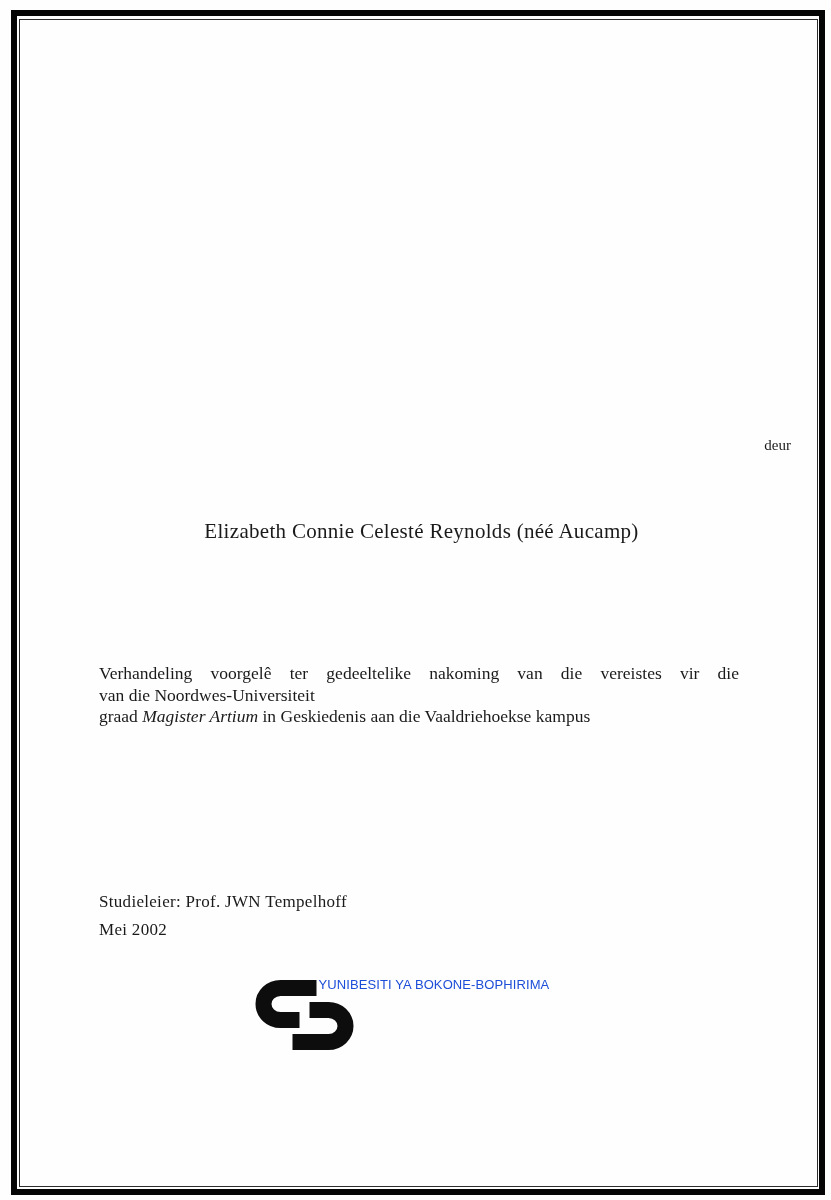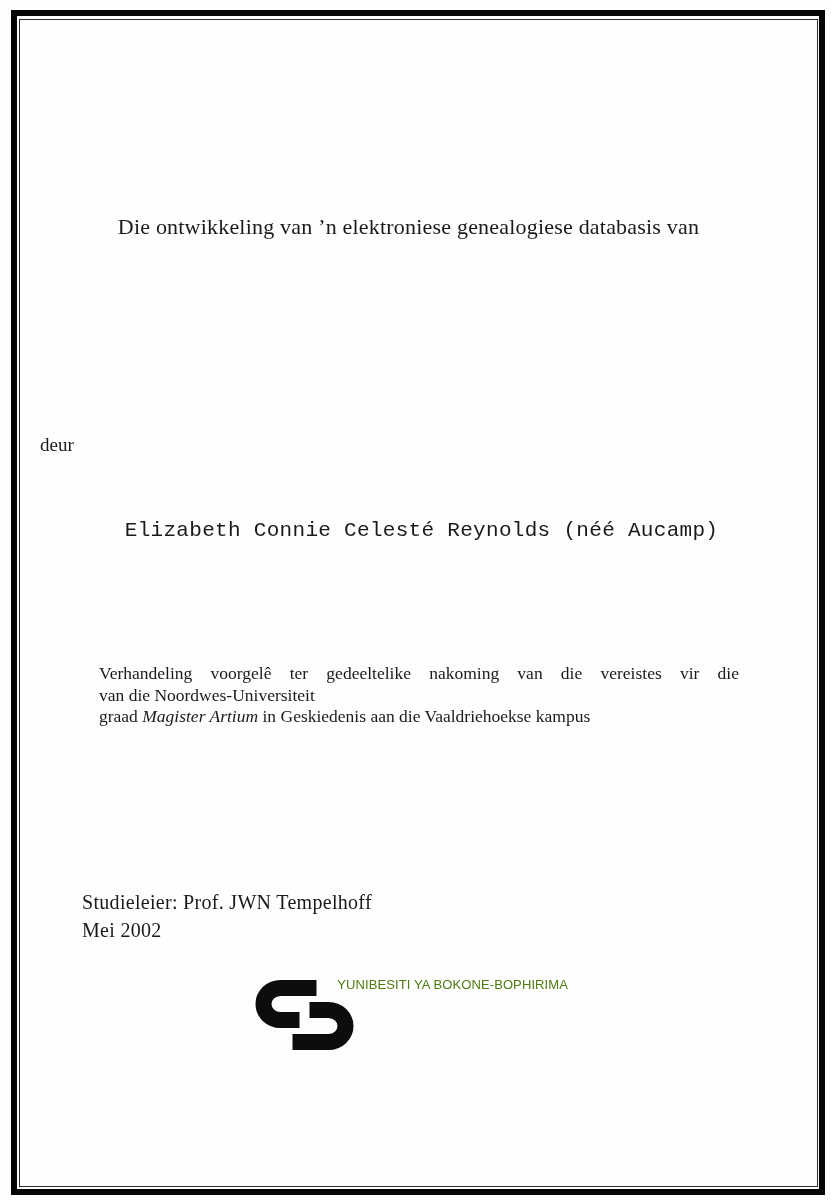--- a/index.html
+++ b/index.html
@@ -26,84 +26,82 @@
     position: absolute;
     left: 40px; right: 54px; top: 206px;
     text-align: center;
     font-size: 22px;
     line-height: 42px;
     letter-spacing: 0.2px;
   }
   .byline {
     position: absolute;
     left: 40px; right: 40px; top: 433px;
-    text-align: left;
-    font-size: 19px;
+    text-align: right;
+    font-size: 15px;
     line-height: 24px;
   }
   .author {
     position: absolute;
     left: 40px; right: 28px; top: 516px;
     text-align: center;
     font-size: 21px;
     line-height: 30px;
     letter-spacing: 0.3px;
-    font-family: Liberation Mono, monospace;
   }
   .statement {
     position: absolute;
     left: 99px; top: 663px;
     width: 640px;
     font-size: 17.5px;
     line-height: 21.7px;
   }
   .statement .st-line1 {
     text-align: justify;
     text-align-last: justify;
   }
   .statement .italic { font-style: italic; }
   .supervisor-block {
     position: absolute;
-    left: 82px; top: 888px;
-    font-size: 20px;
+    left: 99px; top: 888px;
+    font-size: 17px;
     line-height: 28px;
     letter-spacing: 0.3px;
   }
   .logo {
     position: absolute;
     left: 254px; top: 972px;
     width: 330px; height: 90px;
   }
   .logo-mark {
     position: absolute;
     left: 0; top: 2px;
     width: 101px; height: 82px;
   }
   .logo-text {
     position: absolute;
     left: 46px; top: 6px;
     width: 268px;
-    text-align: right;
+    text-align: center;
     font-family: "Liberation Sans", "DejaVu Sans", sans-serif;
-    color: #4d7c0f;
+    color: #1d4ed8;
     font-weight: 500;
   }
   .logo-text .lt1 { font-size: 13px;  line-height: 14.5px; letter-spacing: 0.1px; }
   .logo-text .lt2 { font-size: 15.2px; line-height: 15.3px; letter-spacing: 0.4px; }
 </style>
 </head>
 <body>
 
 <div class="canvas">
 
   <div class="frame-outer"></div>
   <div class="frame-inner"></div>
 
   <div class="title-block">
-    <div>Die ontwikkeling van ’n elektroniese genealogiese databasis van</div>
   </div>
 
   <div class="byline">deur</div>
 
   <div class="author">Elizabeth Connie Celesté Reynolds (néé Aucamp)</div>
 
   <div class="statement">
     <div class="st-line1">Verhandeling voorgelê ter gedeeltelike nakoming van die vereistes vir die</div>
     <div>van die Noordwes-Universiteit</div>
     <div><span>graad </span><span class="italic">Magister Artium</span><span> in Geskiedenis aan die Vaaldriehoekse kampus</span></div>

